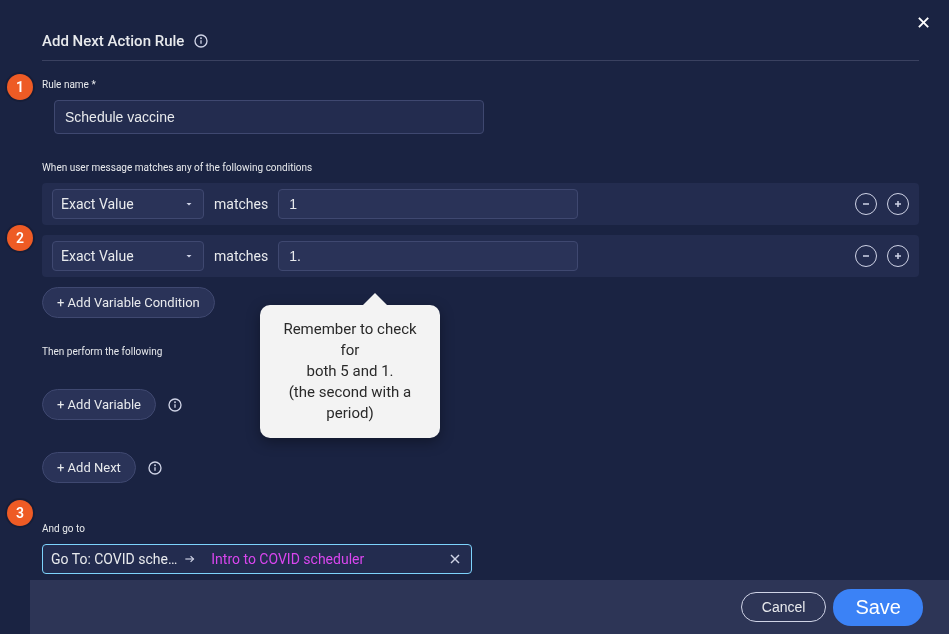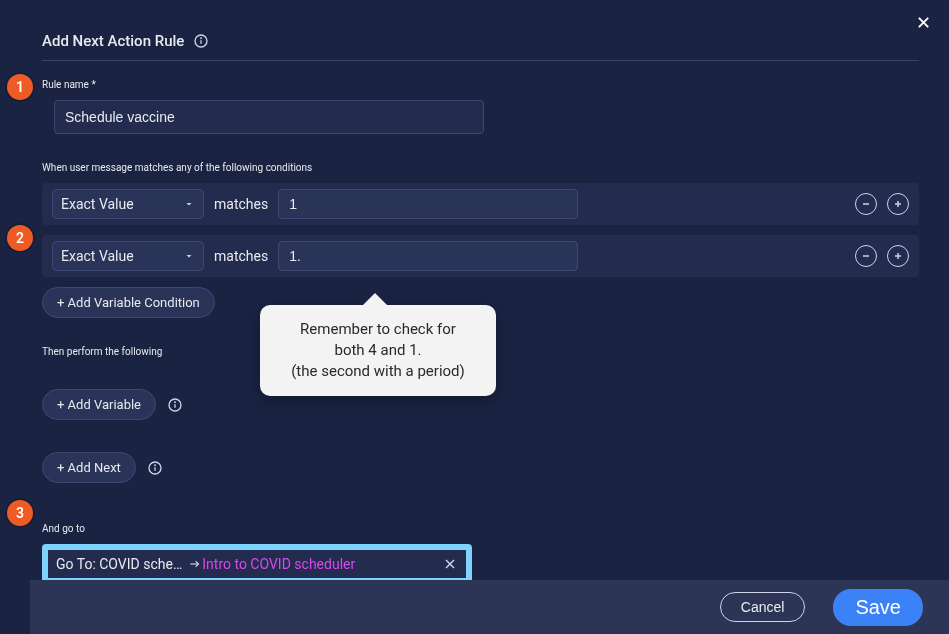--- a/index.html
+++ b/index.html
@@ -129,25 +129,25 @@
     display: flex;
     align-items: center;
     gap: 10px;
     margin-bottom: 10px;
     margin-top: 32px;
   }
   .goto-row {
     display: flex;
     align-items: center;
     background: #232c4f;
-    border: 6px solid #7dd3fc;
+    border: 1px solid #7dd3fc;
     border-radius: 4px;
     width: 430px;
     padding: 6px 8px;
-    gap: 0;
+    gap: 14px;
   }
   .goto-left {
     display: flex;
     align-items: center;
     gap: 6px;
     font-size: 14px;
     color: #e8eaed;
     flex-shrink: 0;
     max-width: 155px;
     white-space: nowrap;
@@ -162,21 +162,21 @@
     color: #cfd3e6;
   }
   .footer {
     position: absolute;
     left: 0; right: 0; bottom: 0;
     background: #2d3556;
     height: 54px;
     display: flex;
     align-items: center;
     justify-content: flex-end;
-    gap: 28px;
+    gap: 7px;
     padding: 0 26px;
   }
   .btn-cancel {
     background: transparent;
     border: 1.5px solid #cfd3e6;
     color: #e8eaed;
     border-radius: 18px;
     padding: 6px 20px;
     font-size: 14px;
     cursor: pointer;
@@ -204,21 +204,21 @@
     justify-content: center;
     left: 7px;
     box-shadow: 0 0 0 2px rgba(0,0,0,0.15);
     z-index: 5;
   }
   
   .tooltip {
     position: absolute;
     left: 260px;
     top: 305px;
-    width: 236px;
+    width: 180px;
     background: #f3f3f3;
     color: #2a2a2a;
     border-radius: 10px;
     padding: 14px 16px;
     font-size: 15px;
     line-height: 1.4;
     text-align: center;
     box-shadow: 0 4px 14px rgba(0,0,0,0.35);
     z-index: 10;
   }
@@ -358,15 +358,15 @@
 
   <div class="footer">
     <button class="btn-cancel">Cancel</button>
     <button class="btn-save">Save</button>
   </div>
 
 </div>
 
 <div class="tooltip">
   <div>Remember to check for</div>
-  <div>both 4 and 1.</div>
+  <div>both 5 and 1.</div>
   <div>(the second with a period)</div>
 </div>
 
 </body></html>

